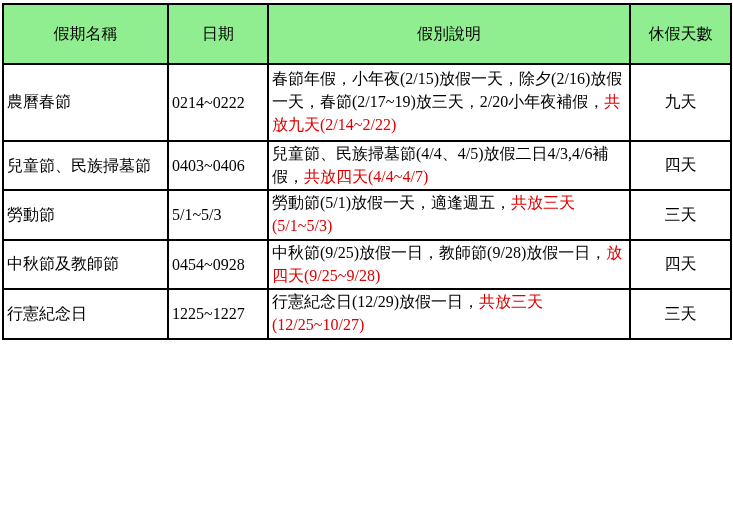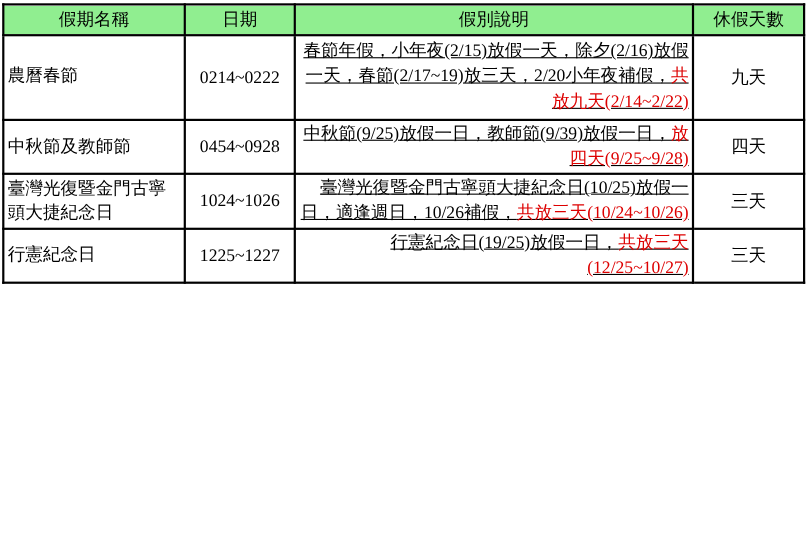--- a/index.html
+++ b/index.html
@@ -24,46 +24,45 @@
     width:728px;
   }
   table.holiday-table th,
   table.holiday-table td{
     border:2px solid var(--border);
     font-size:16px;
     font-weight:normal;
     padding:1px 3px;
     overflow:hidden;
   }
-  thead tr{height:28px;margin-left:20px;}
+  thead tr{height:60px;margin-left:20px;}
   thead th{
     background:var(--header-bg);
     text-align:center;
     vertical-align:middle;
   }
   tbody td{background:var(--row-bg);}
   tbody tr{height:43px;}
   tbody tr:nth-child(1){height:77px;}
   tbody tr:nth-child(9){height:48px;}
   td.col-name{
     text-align:left;
     vertical-align:middle;
     line-height:1.4;
     margin-left:11px;
   }
   td.col-date{
-    text-align:center;
+    text-align:left;
     vertical-align:middle;
   }
   td.col-desc{
-    text-align:right;
+    text-align:left;
     vertical-align:middle;
     line-height:1.42;
     padding:2px 3px;
-    text-decoration:underline;
   }
   td.col-days{
     text-align:center;
     vertical-align:middle;
   }
   .red{color:var(--red);}
   .black{color:var(--ink);}
 </style>
 </head>
 <body>
@@ -84,31 +83,37 @@
     </tr>
   </thead>
   <tbody>
       <tr>
         <td class="col-name">農曆春節</td>
         <td class="col-date">0214~0222</td>
         <td class="col-desc"><span class="black">春節年假，小年夜(2/15)放假一天，除夕(2/16)放假一天，春節(2/17~19)放三天，2/20小年夜補假，</span><span class="red">共放九天(2/14~2/22)</span></td>
         <td class="col-days">九天</td>
       </tr>
       <tr>
-        <td class="col-name">中秋節及教師節</td>
-        <td class="col-date">0454~0928</td>
-        <td class="col-desc"><span class="black">中秋節(9/25)放假一日，教師節(9/39)放假一日，</span><span class="red">放四天(9/25~9/28)</span></td>
+        <td class="col-name">兒童節、民族掃墓節</td>
+        <td class="col-date">0403~0406</td>
+        <td class="col-desc"><span class="black">兒童節、民族掃墓節(4/4、4/5)放假二日4/3,4/6補假，</span><span class="red">共放四天(4/4~4/7)</span></td>
         <td class="col-days">四天</td>
       </tr>
       <tr>
-        <td class="col-name">臺灣光復暨金門古寧頭大捷紀念日</td>
-        <td class="col-date">1024~1026</td>
-        <td class="col-desc"><span class="black">臺灣光復暨金門古寧頭大捷紀念日(10/25)放假一日，適逢週日，10/26補假，</span><span class="red">共放三天(10/24~10/26)</span></td>
+        <td class="col-name">勞動節</td>
+        <td class="col-date">5/1~5/3</td>
+        <td class="col-desc"><span class="black">勞動節(5/1)放假一天，適逢週五，</span><span class="red">共放三天(5/1~5/3)</span></td>
         <td class="col-days">三天</td>
+      </tr>
+      <tr>
+        <td class="col-name">中秋節及教師節</td>
+        <td class="col-date">0454~0928</td>
+        <td class="col-desc"><span class="black">中秋節(9/25)放假一日，教師節(9/28)放假一日，</span><span class="red">放四天(9/25~9/28)</span></td>
+        <td class="col-days">四天</td>
       </tr>
       <tr>
         <td class="col-name">行憲紀念日</td>
         <td class="col-date">1225~1227</td>
-        <td class="col-desc"><span class="black">行憲紀念日(19/25)放假一日，</span><span class="red">共放三天(12/25~10/27)</span></td>
+        <td class="col-desc"><span class="black">行憲紀念日(12/29)放假一日，</span><span class="red">共放三天(12/25~10/27)</span></td>
         <td class="col-days">三天</td>
       </tr>
     </tbody>
 </table>
 
 </body></html>

